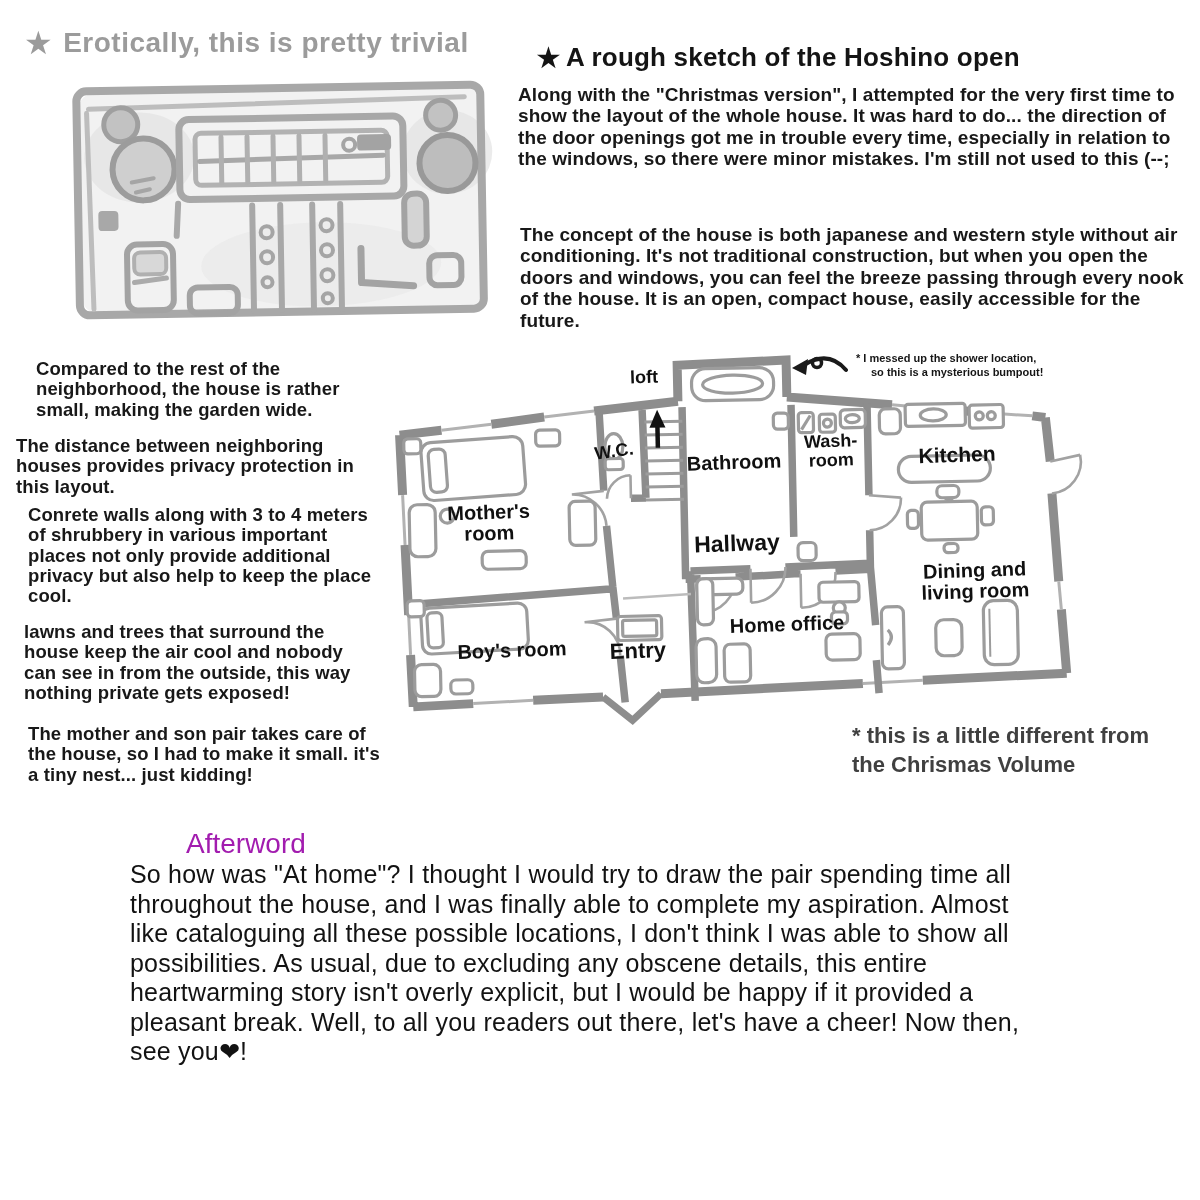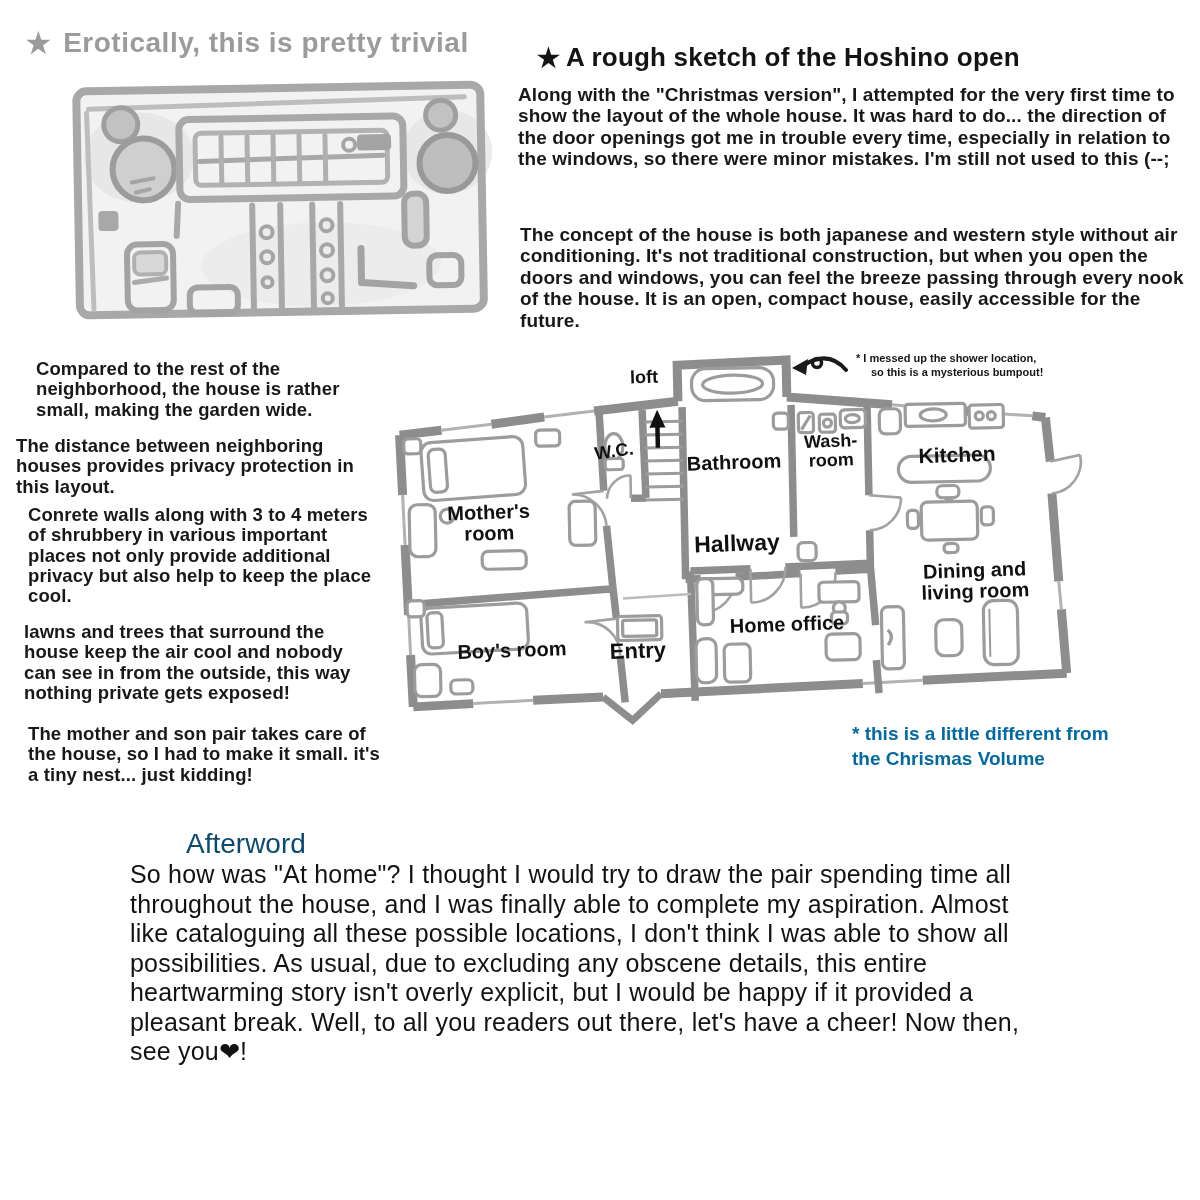--- a/index.html
+++ b/index.html
@@ -15,23 +15,23 @@
   .blackhead{color:#141414;font-size:26px;font-weight:700;letter-spacing:.2px;white-space:nowrap;}
   .blackhead .star{font-size:30px;vertical-align:-2px;margin-right:4px;}
   
   .mk{font-weight:700;color:#181818;line-height:1.13;letter-spacing:.1px;}
   .mk.right{font-size:19px;}
   .mk.left{font-size:18.5px;line-height:1.1;}
   
   .rl{position:absolute;font-weight:700;color:#101010;text-align:center;line-height:1.04;transform:rotate(-2deg);}
   
   .note{font-size:11px;font-weight:700;color:#151515;line-height:1.25;white-space:nowrap;}
-  .footnote{font-size:19px;font-weight:700;color:#0369a1;line-height:1.3;white-space:nowrap;}
-  
-  .aw-head{font-size:28px;font-weight:500;color:#0c4a6e;}
+  .footnote{font-size:22px;font-weight:700;color:#404040;line-height:1.3;white-space:nowrap;}
+  
+  .aw-head{font-size:28px;font-weight:500;color:#a21caf;}
   .aw-body{font-size:25px;font-weight:400;color:#121212;line-height:1.18;letter-spacing:.2px;}
   svg{display:block;}
 </style>
 </head>
 <body>
 
 <div class="abs graycap" style="left:24px;top:24px;">
   <span class="star">★</span><span>Erotically, this is pretty trivial</span>
 </div>
 

